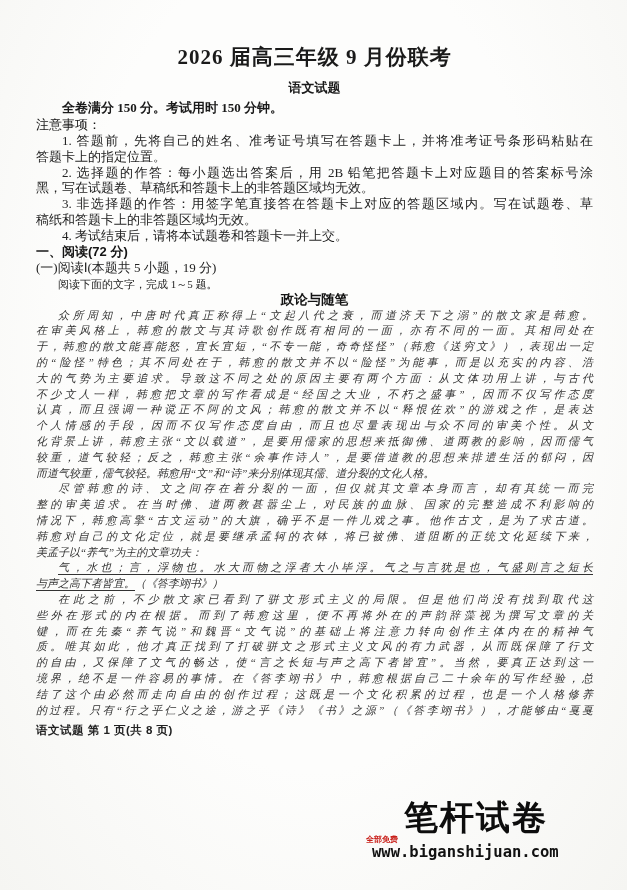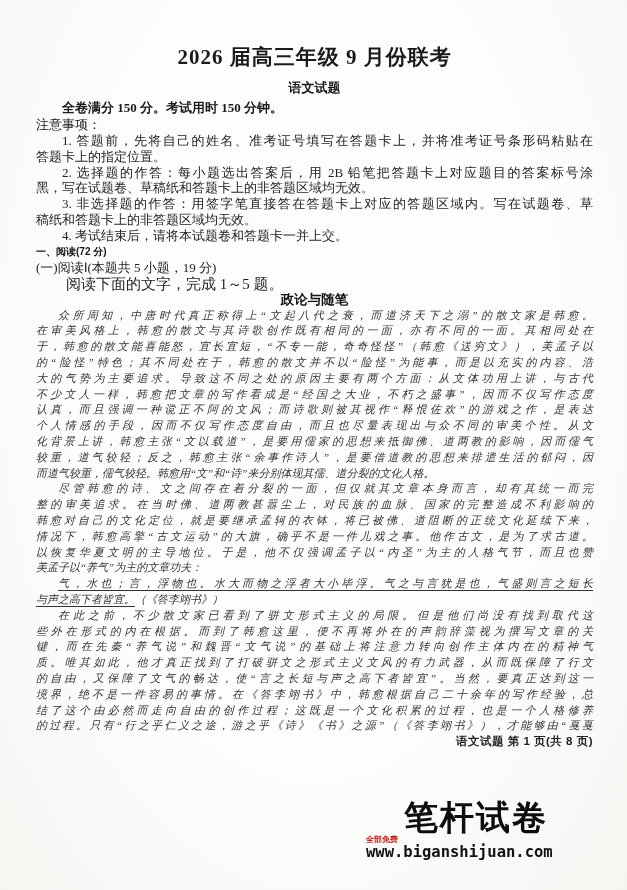--- a/index.html
+++ b/index.html
@@ -12,32 +12,32 @@
   }
   .title{margin:0;text-align:center;font-size:21px;line-height:22px;font-weight:700;letter-spacing:1px;color:#1a1a1a;}
   .subject{margin:10px 0 0;text-align:center;font-size:13px;line-height:20px;font-weight:700;color:#1a1a1a;}
   .score{margin:2px 0 0;font-size:13px;line-height:16px;font-weight:700;text-indent:2em;color:#1a1a1a;}
   .notice-head{font-family:"Liberation Sans", sans-serif;font-size:13px;font-weight:400;line-height:17px;color:#161616;}
   .nitem{font-size:13px;line-height:15.8px;color:#232323;}
   .tline{text-align:justify;text-align-last:justify;}
   .tline.last{text-align-last:left;}
   .keep-just .tline.last{text-align-last:justify;}
   .indent-first .tline.first{text-indent:2em;}
-  .sec-title{font-family:"Liberation Sans", sans-serif;font-weight:700;font-size:10px;line-height:16px;color:#141414;}
+  .sec-title{font-family:"Liberation Sans", sans-serif;font-weight:700;font-size:13px;line-height:16px;color:#141414;}
   .subsec{font-size:13px;line-height:16px;color:#232323;}
-  .instr{font-size:15px;line-height:16px;text-indent:2em;color:#232323;}
+  .instr{font-size:11px;line-height:16px;text-indent:2em;color:#232323;}
   .ptitle{font-family:"Liberation Sans", sans-serif;font-weight:700;font-size:13.5px;line-height:16px;text-align:center;color:#141414;}
   .passage{font-style:italic;color:#333;}
   .para,.quote{font-size:11px;line-height:15.8px;}
   .uline{text-decoration:underline;text-underline-offset:3px;}
-  .footer{text-align:right;font-family:"Liberation Sans", sans-serif;font-size:11.5px;font-weight:700;color:#222;letter-spacing:.5px;}
+  .footer{margin-top:5px;text-align:left;font-family:"Liberation Sans", sans-serif;font-size:11.5px;font-weight:700;color:#222;letter-spacing:.5px;}
   .watermark{position:absolute;left:364px;top:798px;width:206px;height:72px;}
   .wm-brand{position:absolute;left:40px;top:0;font-family:"Liberation Sans", sans-serif;font-weight:700;font-size:34px;line-height:38px;letter-spacing:2px;color:#0d0d0d;}
   .wm-free{position:absolute;left:2px;top:38px;font-family:"Liberation Sans", sans-serif;font-weight:700;font-size:8px;line-height:8px;}
-  .wm-url{position:absolute;left:2px;top:45px;font-family:"DejaVu Sans Mono", monospace;font-weight:700;font-size:15.5px;line-height:19px;color:#111;}
+  .wm-url{position:absolute;left:8px;top:45px;font-family:"DejaVu Sans Mono", monospace;font-weight:700;font-size:15.5px;line-height:19px;color:#111;}
 </style>
 </head>
 <body>
 
 <div class="page">
 
   <h1 class="title">2026 届高三年级 9 月份联考</h1>
   <h2 class="subject">语文试题</h2>
   <p class="score">全卷满分 150 分。考试用时 150 分钟。</p>
 
@@ -62,36 +62,35 @@
 
   <div class="sec-title">一、阅读(72 分)</div>
   <div class="subsec">(一)阅读Ⅰ(本题共 5 小题，19 分)</div>
   <div class="instr">阅读下面的文字，完成 1～5 题。</div>
   <div class="ptitle">政论与随笔</div>
 
   <div class="passage">
     <div class="para indent-first">
         <div class="tline first">众所周知，中唐时代真正称得上“文起八代之衰，而道济天下之溺”的散文家是韩愈。</div>
         <div class="tline">在审美风格上，韩愈的散文与其诗歌创作既有相同的一面，亦有不同的一面。其相同处在</div>
-        <div class="tline">于，韩愈的散文能喜能怒，宜长宜短，“不专一能，奇奇怪怪”（韩愈《送穷文》），美孟子以</div>
+        <div class="tline">于，韩愈的散文能喜能怒，宜长宜短，“不专一能，奇奇怪怪”（韩愈《送穷文》），表现出一定</div>
         <div class="tline">的“险怪”特色；其不同处在于，韩愈的散文并不以“险怪”为能事，而是以充实的内容、浩</div>
         <div class="tline">大的气势为主要追求。导致这不同之处的原因主要有两个方面：从文体功用上讲，与古代</div>
         <div class="tline">不少文人一样，韩愈把文章的写作看成是“经国之大业，不朽之盛事”，因而不仅写作态度</div>
-        <div class="tline">认真，而且强调一种谠正不阿的文风；而诗歌则被其视作“释恨佐欢”的游戏之作，是表达</div>
+        <div class="tline">认真，而且强调一种谠正不阿的文风；韩愈的散文并不以“释恨佐欢”的游戏之作，是表达</div>
         <div class="tline">个人情感的手段，因而不仅写作态度自由，而且也尽量表现出与众不同的审美个性。从文</div>
         <div class="tline">化背景上讲，韩愈主张“文以载道”，是要用儒家的思想来抵御佛、道两教的影响，因而儒气</div>
         <div class="tline">较重，道气较轻；反之，韩愈主张“余事作诗人”，是要借道教的思想来排遣生活的郁闷，因</div>
         <div class="tline last">而道气较重，儒气较轻。韩愈用“文”和“诗”来分别体现其儒、道分裂的文化人格。</div>
       </div>
     <div class="para indent-first">
         <div class="tline first">尽管韩愈的诗、文之间存在着分裂的一面，但仅就其文章本身而言，却有其统一而完</div>
         <div class="tline">整的审美追求。在当时佛、道两教甚嚣尘上，对民族的血脉、国家的完整造成不利影响的</div>
+        <div class="tline">情况下，韩愈高擎“古文运动”的大旗，确乎不是一件儿戏之事。他作古文，是为了求古道。</div>
         <div class="tline">韩愈对自己的文化定位，就是要继承孟轲的衣钵，将已被佛、道阻断的正统文化延续下来，</div>
-        <div class="tline">情况下，韩愈高擎“古文运动”的大旗，确乎不是一件儿戏之事。他作古文，是为了求古道。</div>
-        <div class="tline">以恢复华夏文明的主导地位。于是，他不仅强调孟子以“内圣”为主的人格气节，而且也赞</div>
         <div class="tline last">美孟子以“养气”为主的文章功夫：</div>
       </div>
     <div class="quote indent-first">
       <div class="tline first"><span class="uline">气，水也；言，浮物也。水大而物之浮者大小毕浮。气之与言犹是也，气盛则言之短长</span></div>
       <div class="tline last"><span class="uline">与声之高下者皆宜。</span><span>（《答李翊书》）</span></div>
     </div>
     <div class="para indent-first keep-just">
         <div class="tline first">在此之前，不少散文家已看到了骈文形式主义的局限。但是他们尚没有找到取代这</div>
         <div class="tline">些外在形式的内在根据。而到了韩愈这里，便不再将外在的声韵辞藻视为撰写文章的关</div>
         <div class="tline">键，而在先秦“养气说”和魏晋“文气说”的基础上将注意力转向创作主体内在的精神气</div>

